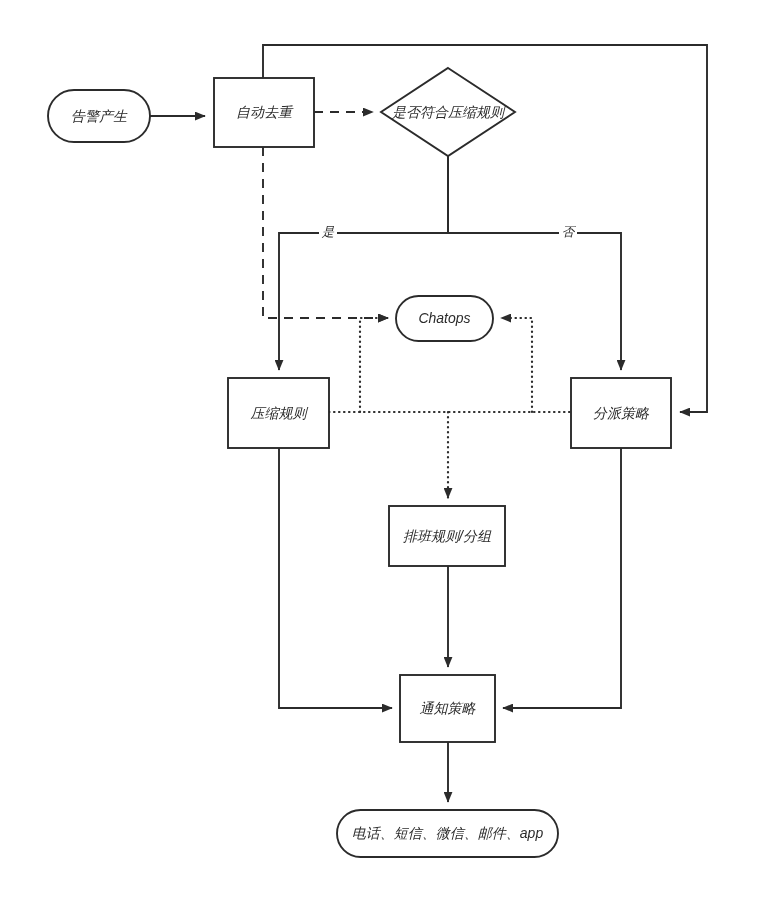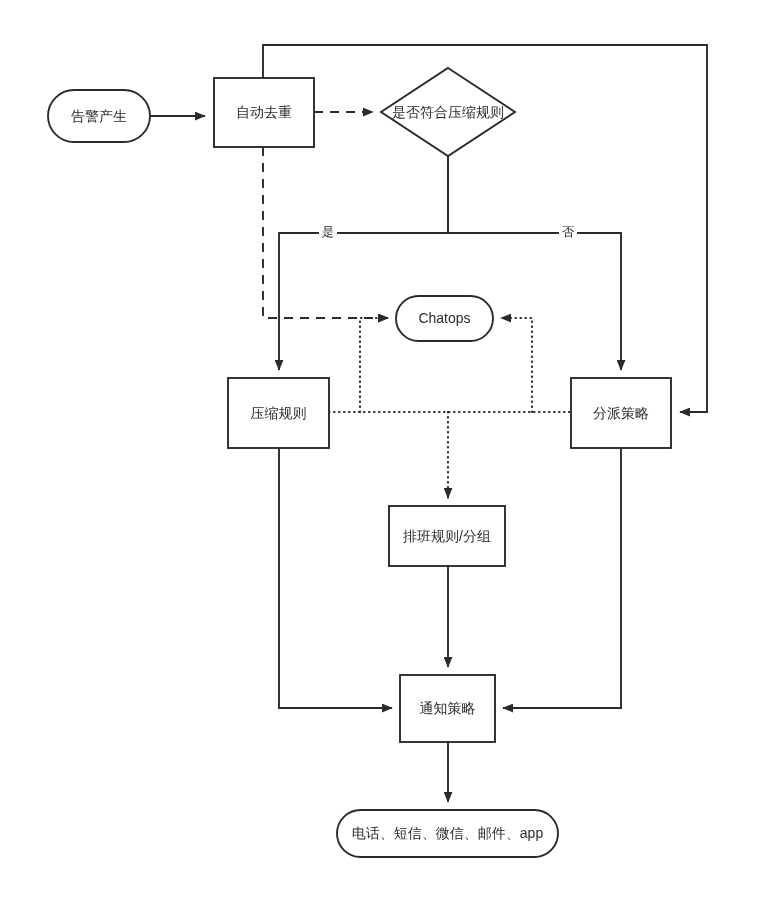--- a/index.html
+++ b/index.html
@@ -6,20 +6,21 @@
     margin: 0;
     padding: 0;
     background: #ffffff;
   }
   #canvas {
     position: relative;
     width: 739px;
     height: 920px;
     background: #ffffff;
     font-family: "Liberation Sans", "DejaVu Sans", sans-serif;
+    font-style: italic;
   }
   svg#flow {
     position: absolute;
     top: 0;
     left: 0;
     width: 763px;
     height: 920px;
     display: block;
   }
   .node-shape {

